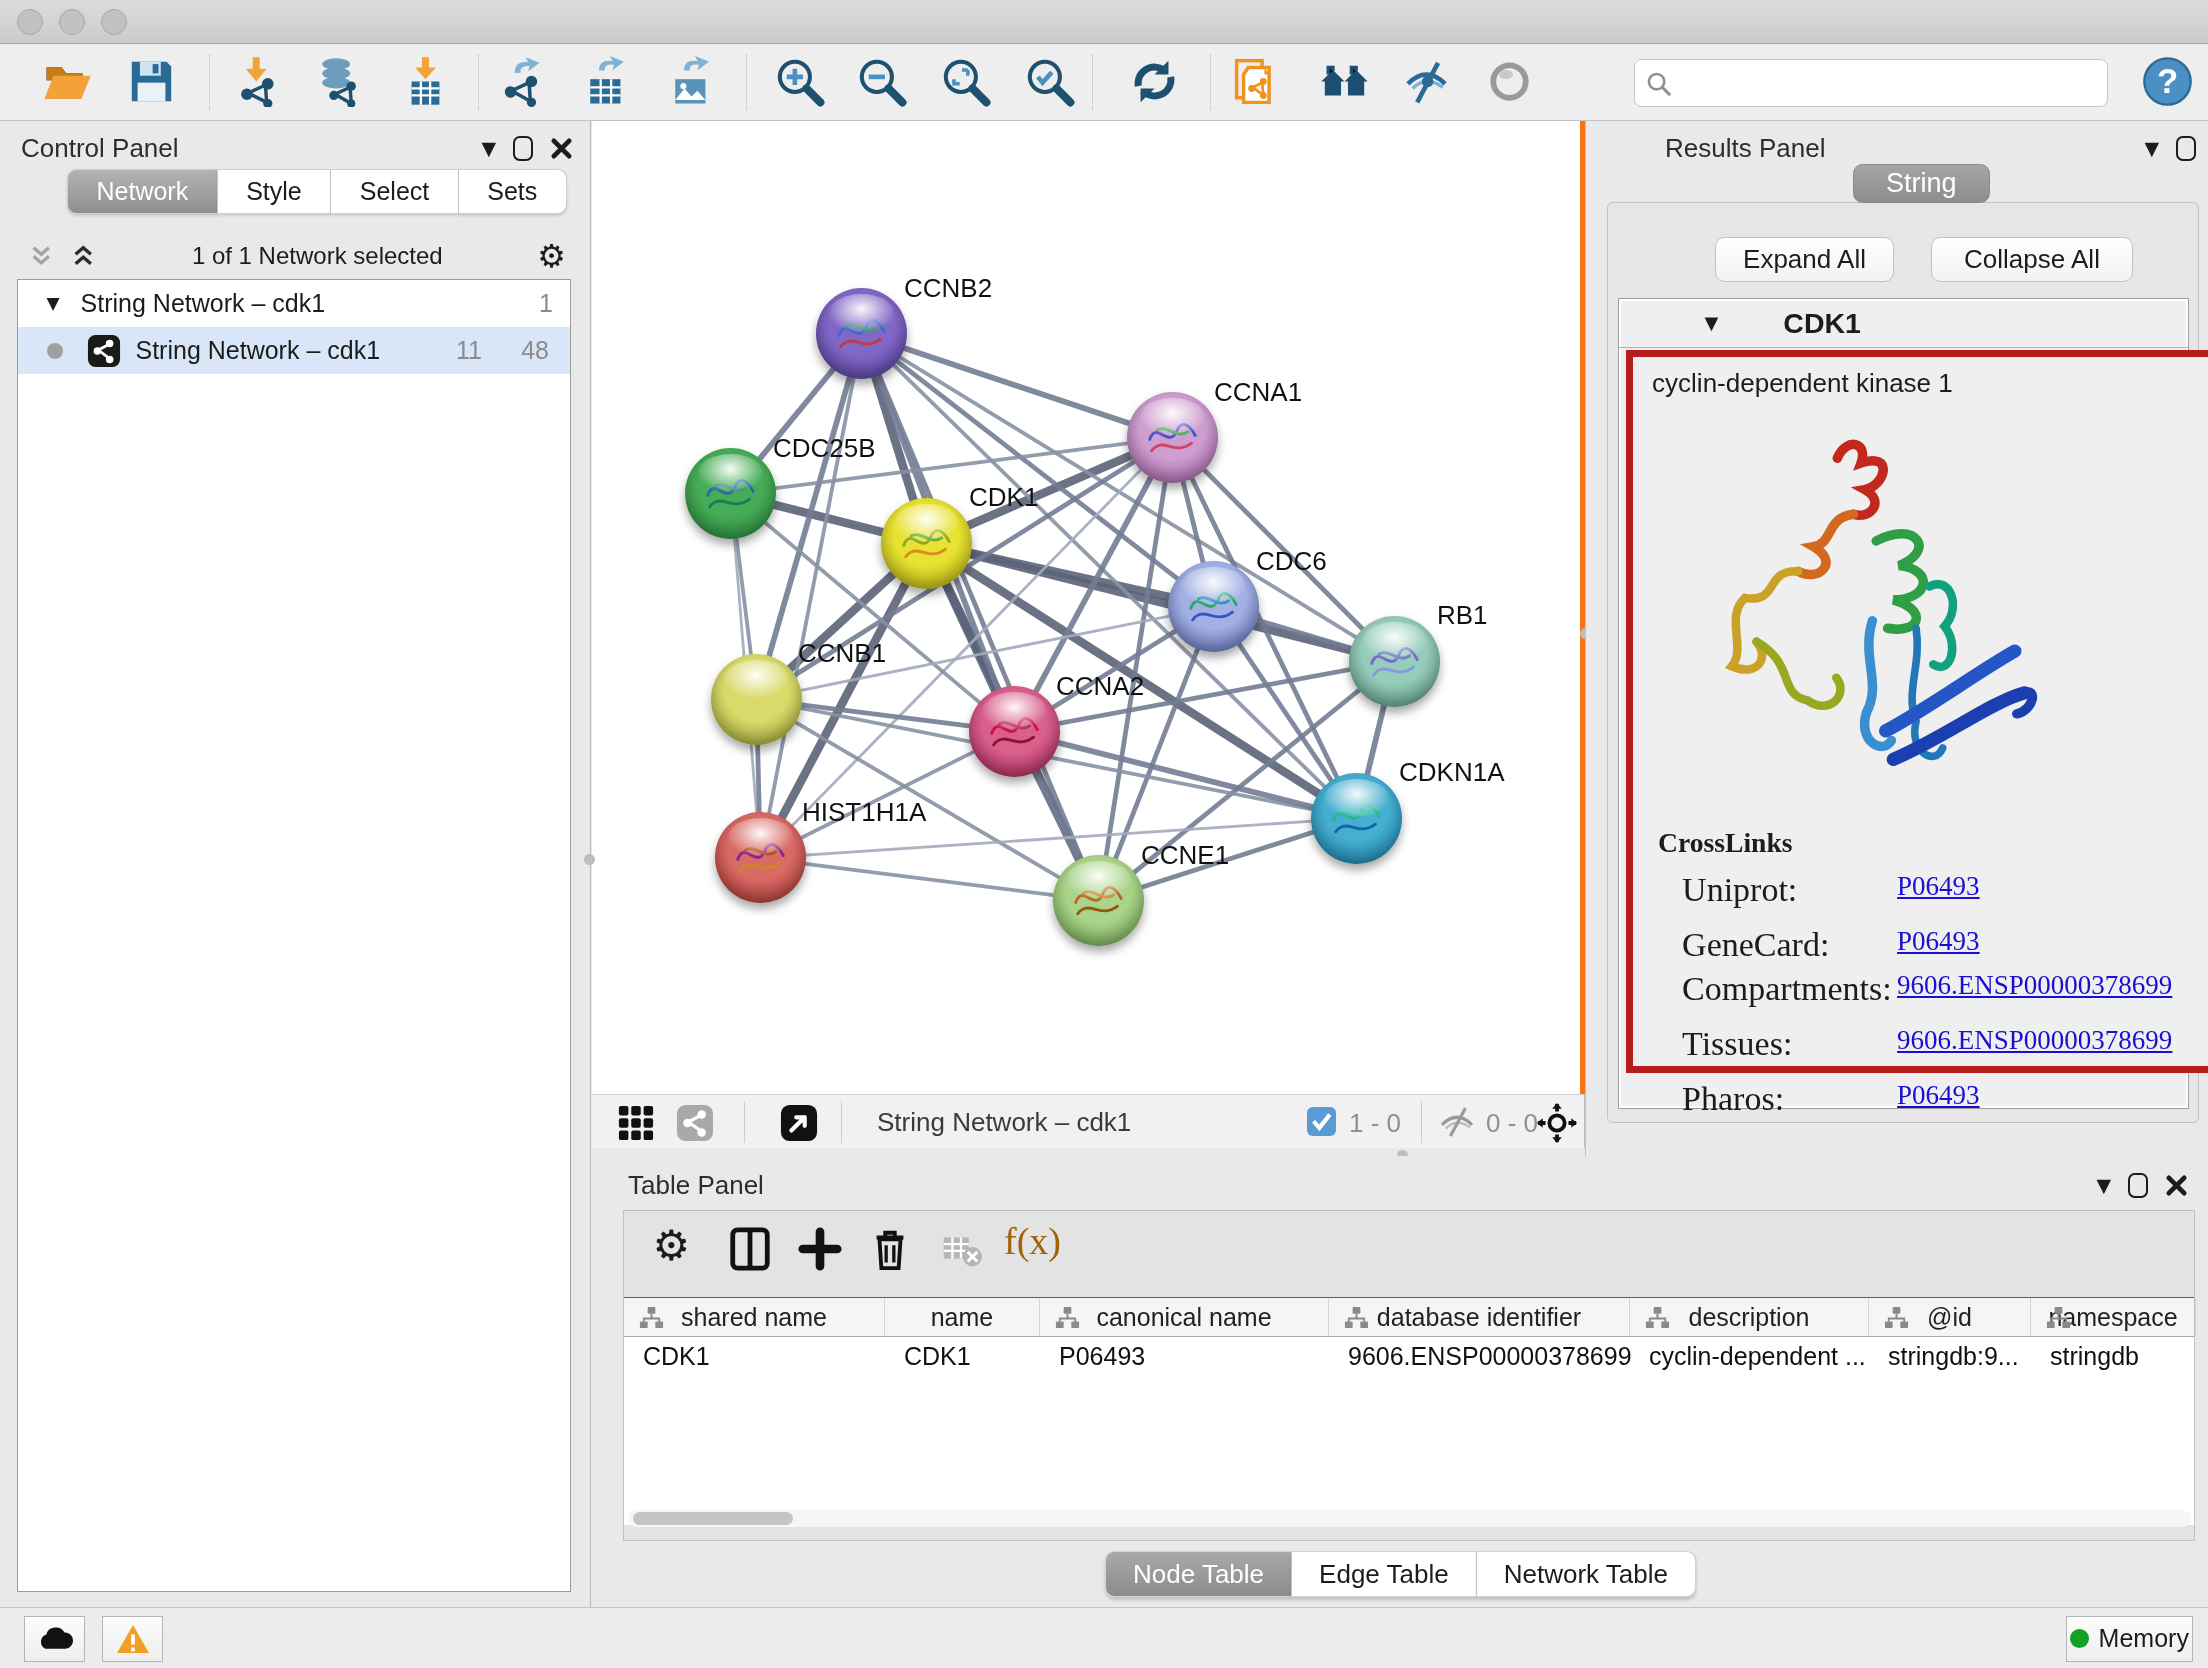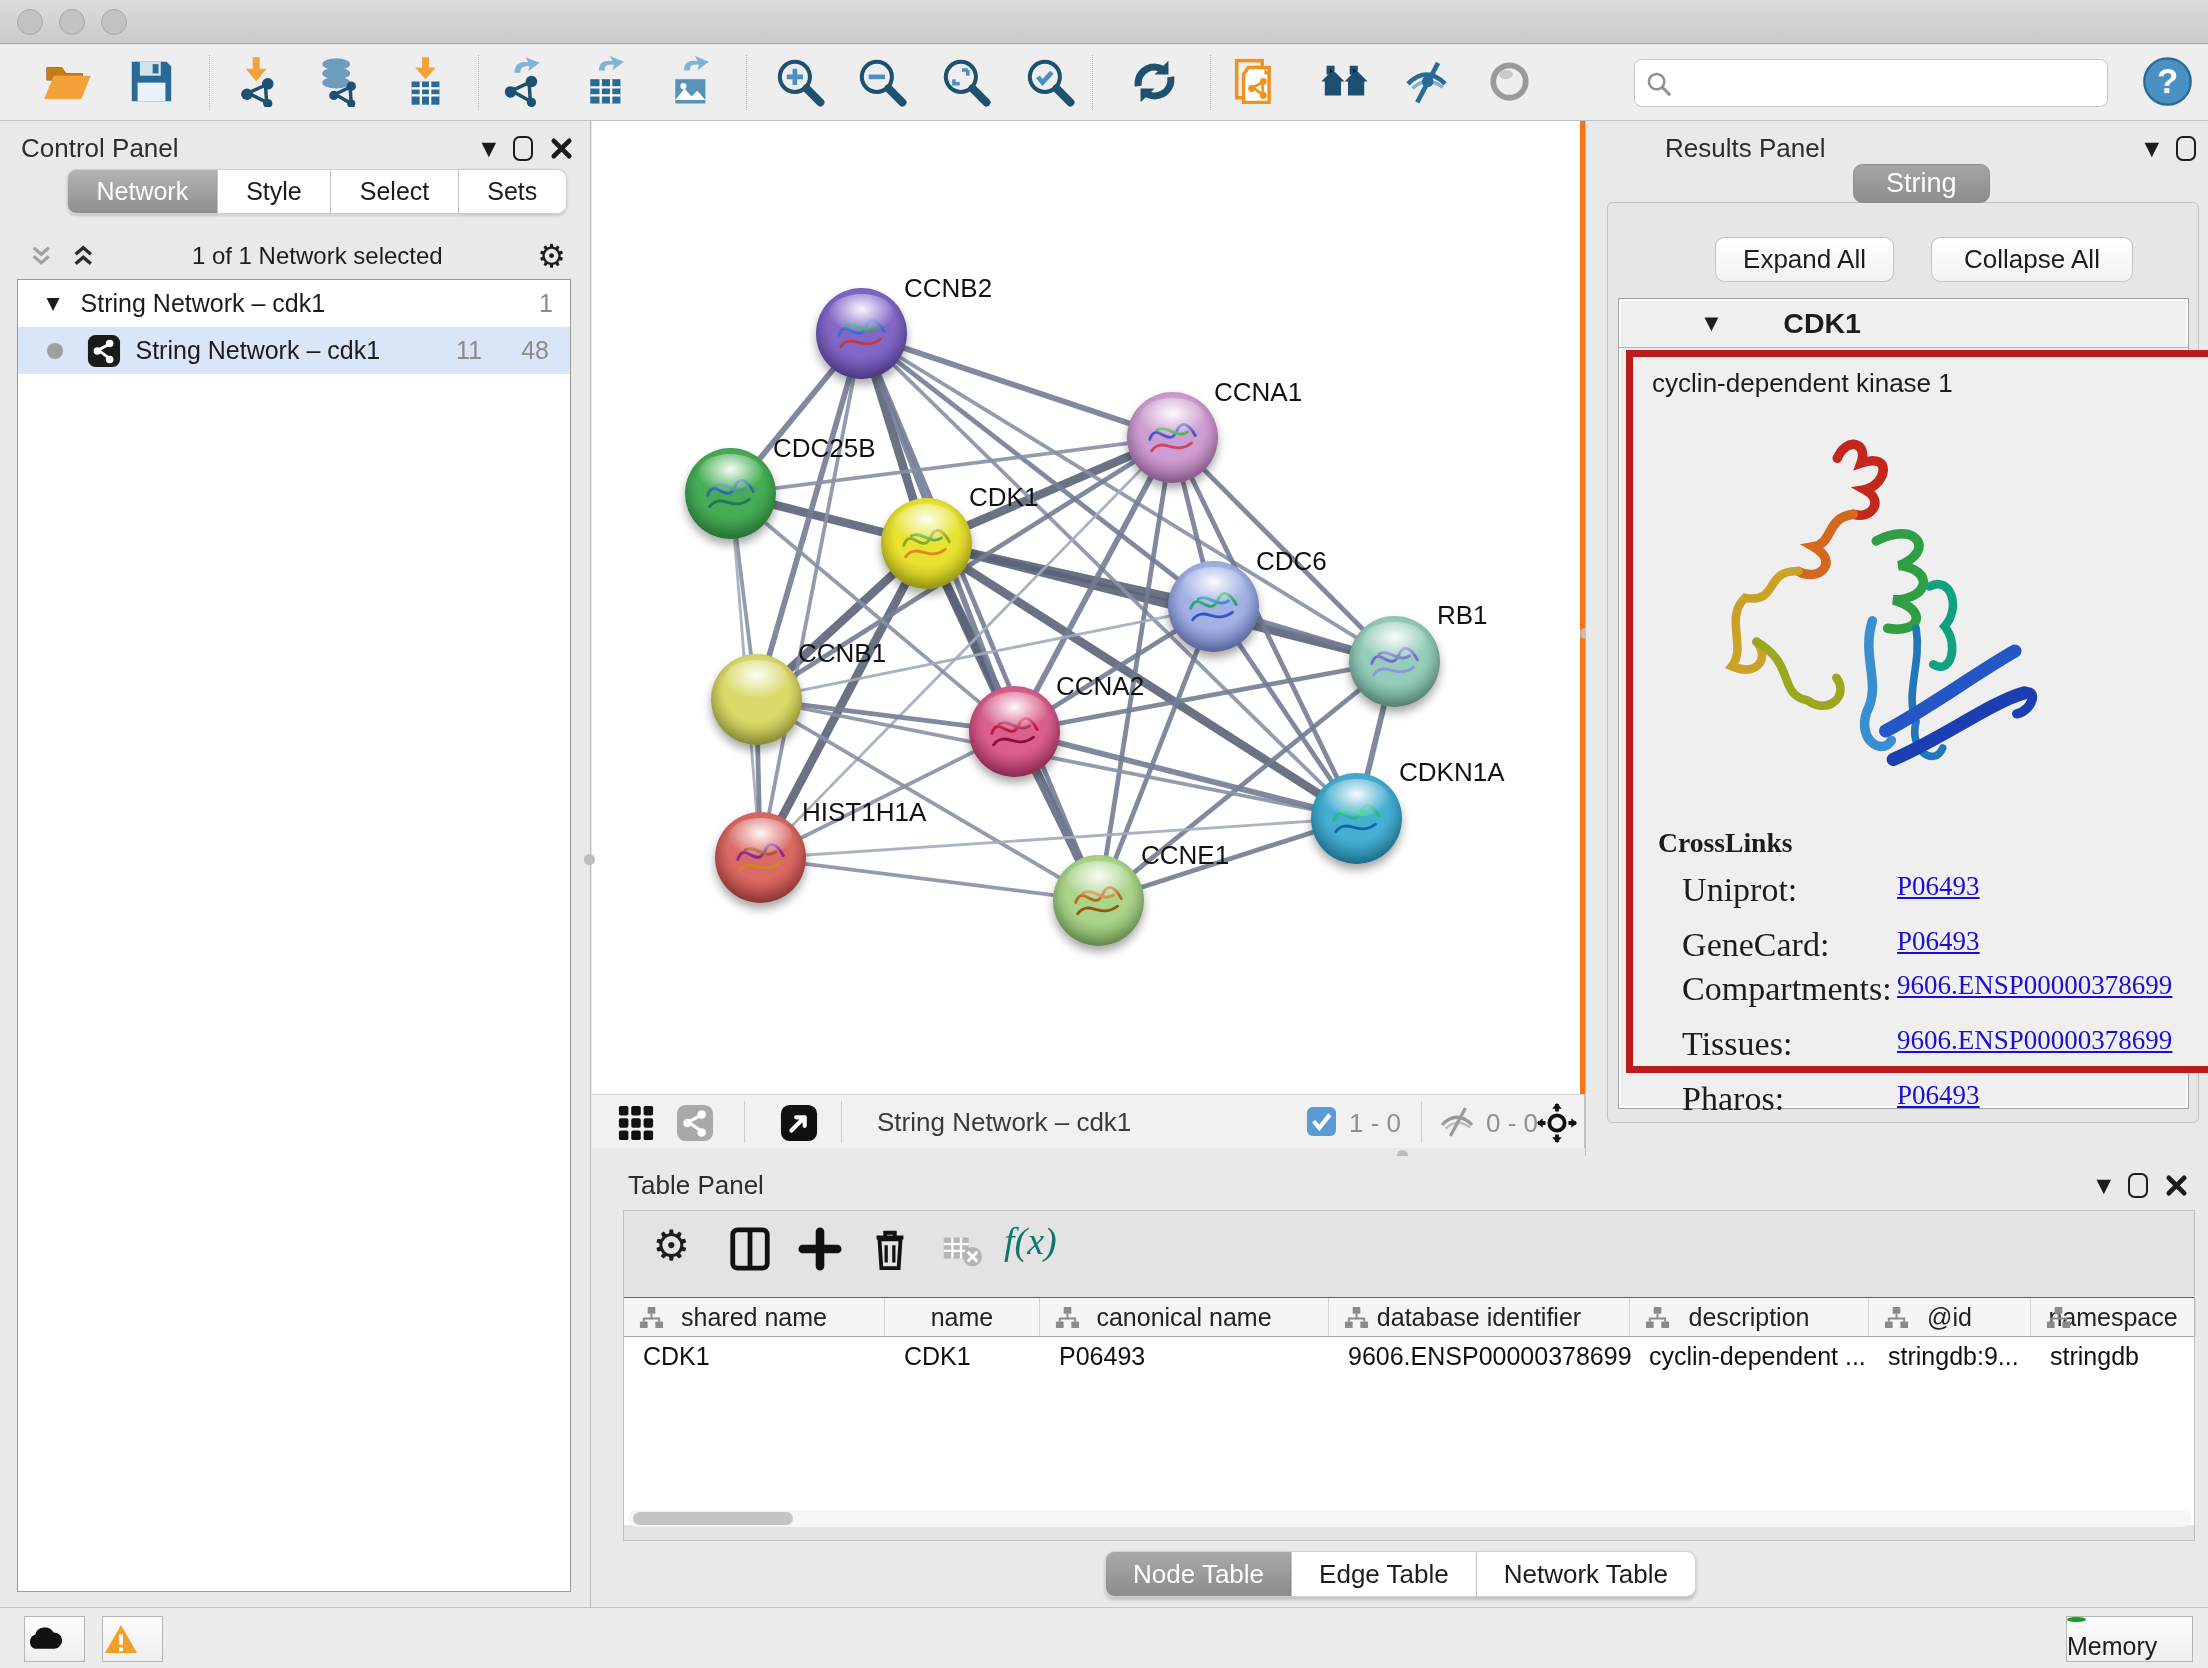--- a/index.html
+++ b/index.html
@@ -79,21 +79,21 @@
   #tbl-scroll { left:3.8px; top:299px; width:1563px; height:17px; background:#f6f6f6; border-radius:8.6px; }
   #tbl-thumb { left:5.7px; top:1.9px; width:160px; height:13.3px; background:#c4c4c4; border-radius:6.7px; }
   #table-tabs { left:0; top:395px; width:1617px; display:flex; justify-content:center; }
   .btab { height:46px; padding:0 27px; display:flex; align-items:center; font-size:26px; background:#fff; border:1px solid #d2d2d2; border-left:none; cursor:pointer; box-shadow:0 2.9px 3.8px rgba(0,0,0,.18); }
   .btab:first-child { border-left:1px solid #d2d2d2; border-radius:9.5px 0 0 9.5px; }
   .btab:last-child { border-radius:0 9.5px 9.5px 0; }
   .btab.sel { background:linear-gradient(#a9a9a9,#8c8c8c); color:#fff; }
 
   
   #status-bar { left:0; top:1607px; width:2208px; height:61px; background:#ececec; border-top:1px solid #c4c4c4; }
-  .sb-btn { position:absolute; top:7.6px; height:46px; background:linear-gradient(#fcfcfc,#eeeeee); border:1.9px solid #b5b5b5; display:flex; align-items:flex-start; justify-content:center; cursor:pointer;flex-direction:column; }
+  .sb-btn { position:absolute; top:7.6px; height:46px; background:linear-gradient(#fcfcfc,#eeeeee); border:1.9px solid #b5b5b5; display:flex; align-items:center; justify-content:center; cursor:pointer; }
   #memory-btn { right:15px; width:127px; gap:9.5px; font-size:25px; }
   .memdot { width:19px; height:19px; border-radius:50%; background:#13a024; }
 </style>
 </head>
 <body>
 
 <div id="app">
 
   <div id="titlebar" class="abs">
     <div class="tl abs" style="left:17px"></div>
@@ -574,21 +574,21 @@
           <path d="M10 12 h28 M19 12 v-5 h10 v5" stroke="#111" stroke-width="4" fill="none"></path>
           <path d="M13 14 h22 l-2 30 h-18 z" fill="none" stroke="#111" stroke-width="4"></path>
           <path d="M20 20 v18 M28 20 v18" stroke="#111" stroke-width="3.4"></path>
         </svg>
       <svg class="tb-icon" style="left:314px" viewBox="0 0 48 48">
           <rect x="6" y="12" width="26" height="22" fill="#b5b5b5"></rect>
           <path d="M6 19 h26 M6 26 h26 M15 12 v22 M24 12 v22" stroke="#fff" stroke-width="2.4"></path>
           <circle cx="36" cy="32" r="10" fill="#b5b5b5"></circle>
           <path d="M31 27 l10 10 M41 27 l-10 10" stroke="#fff" stroke-width="3"></path>
         </svg>
-      <span class="abs" style="left:380px;top:7.6px;font-size:38px;color:#0f766e;font-style:italic"><span class="serif">f(x)</span></span>
+      <span class="abs" style="left:380px;top:7.6px;font-size:38px;color:#a16207;"><span class="serif">f(x)</span></span>
       <div id="tbl" class="abs">
         <div id="tbl-head">
             <div class="hcell" style="width: 261px;">
               <svg width="25" height="25" viewBox="0 0 26 26">
                 <g fill="#8a8a8a">
                   <rect x="9" y="1" width="8" height="7" rx="1"></rect>
                   <rect x="1" y="16" width="8" height="7" rx="1"></rect>
                   <rect x="17" y="16" width="8" height="7" rx="1"></rect>
                   <path d="M13 8 v5 M5 16 v-3 h16 v3" stroke="#8a8a8a" stroke-width="2" fill="none"></path>
                 </g>

